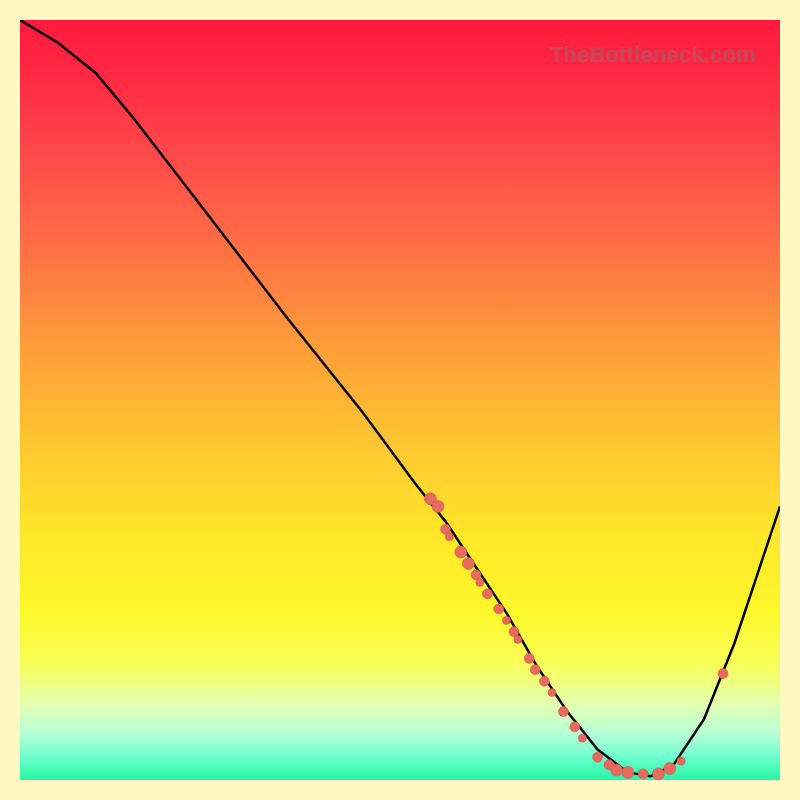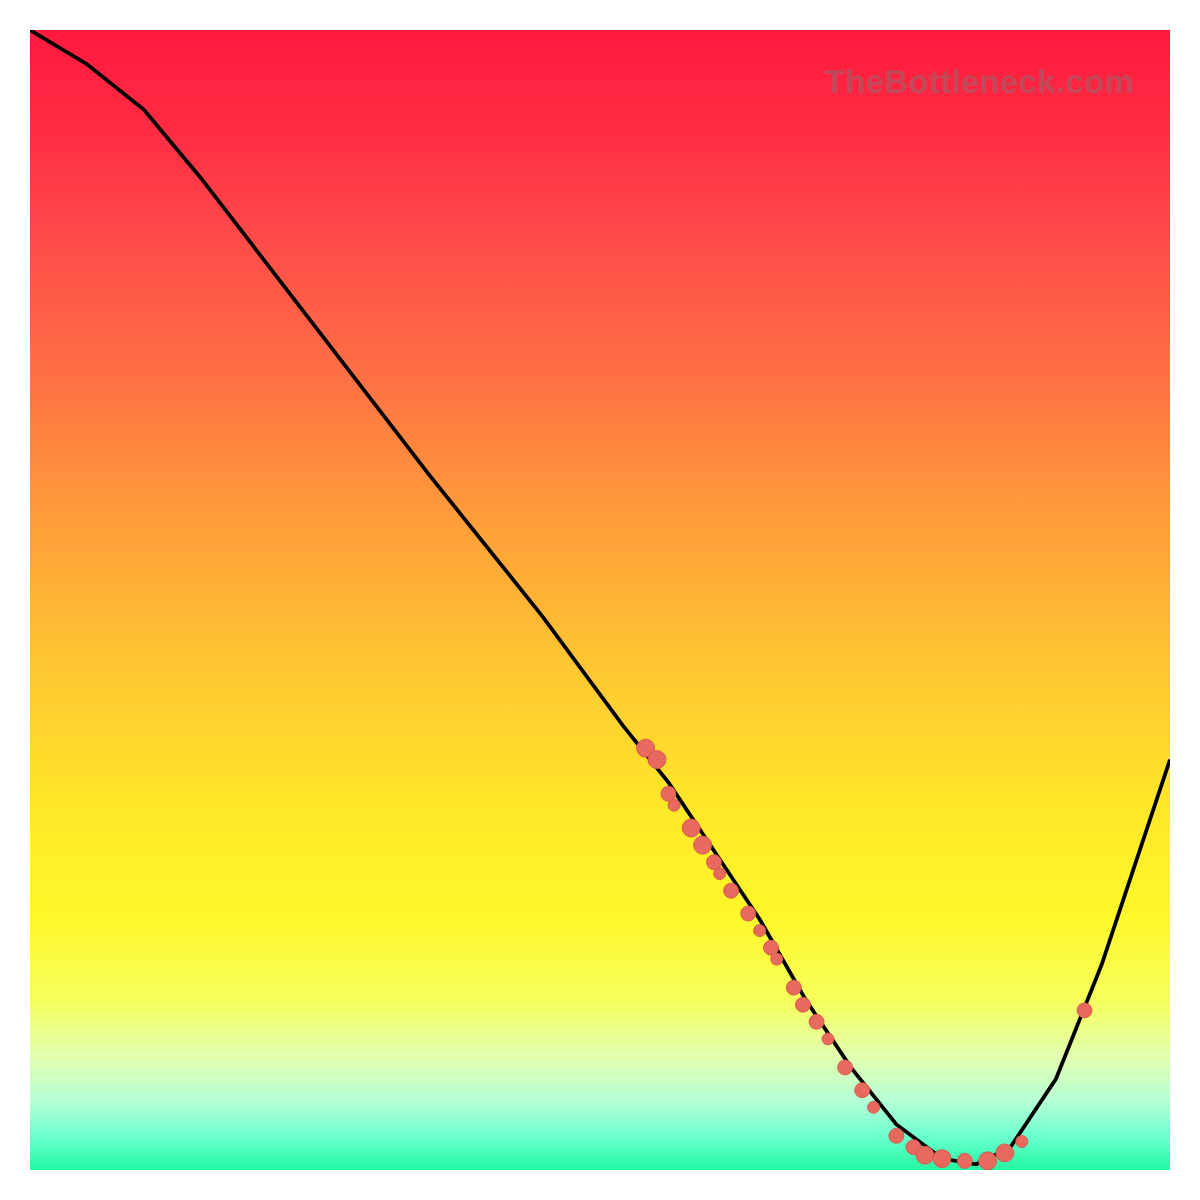--- a/index.html
+++ b/index.html
@@ -1,17 +1,17 @@
 <!DOCTYPE html>
 <html><head>
 <meta charset="utf-8">
 <style>
   html,body{margin:0;padding:0;width:800px;height:800px;overflow:hidden;background:#000;
     font-family:Arial,Helvetica,sans-serif;}
-  .outer{position:relative;width:800px;height:800px;background:#ffffff;}
+  .outer{position:relative;width:800px;height:800px;background:#fef9c3;}
   .plot{position:absolute;left:20px;top:20px;width:760px;height:760px;overflow:hidden;}
   .gradient{position:absolute;left:0;top:0;width:100%;height:100%;
     background:linear-gradient(to bottom,
       #ff1a3c 0%,
       #ff2a44 8%,
       #ff4a4a 18%,
       #ff6f45 30%,
       #ff9a3a 42%,
       #ffc432 55%,
       #ffe728 68%,

